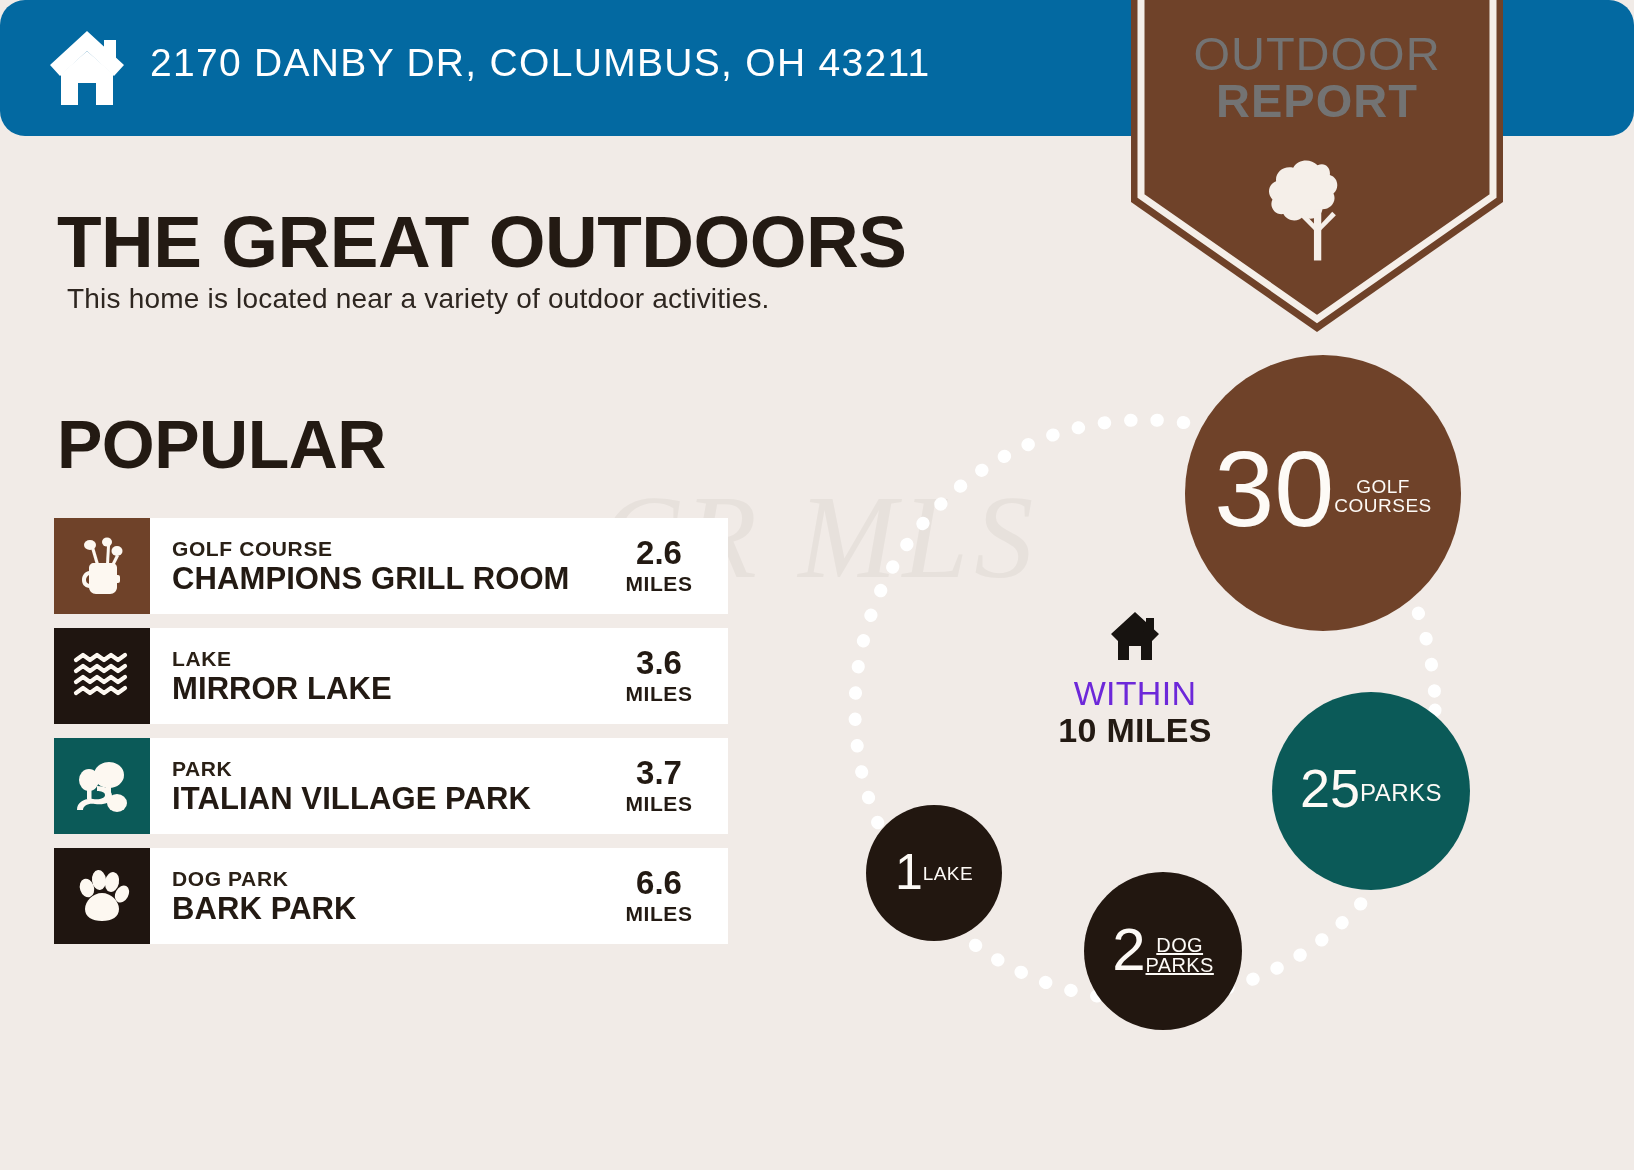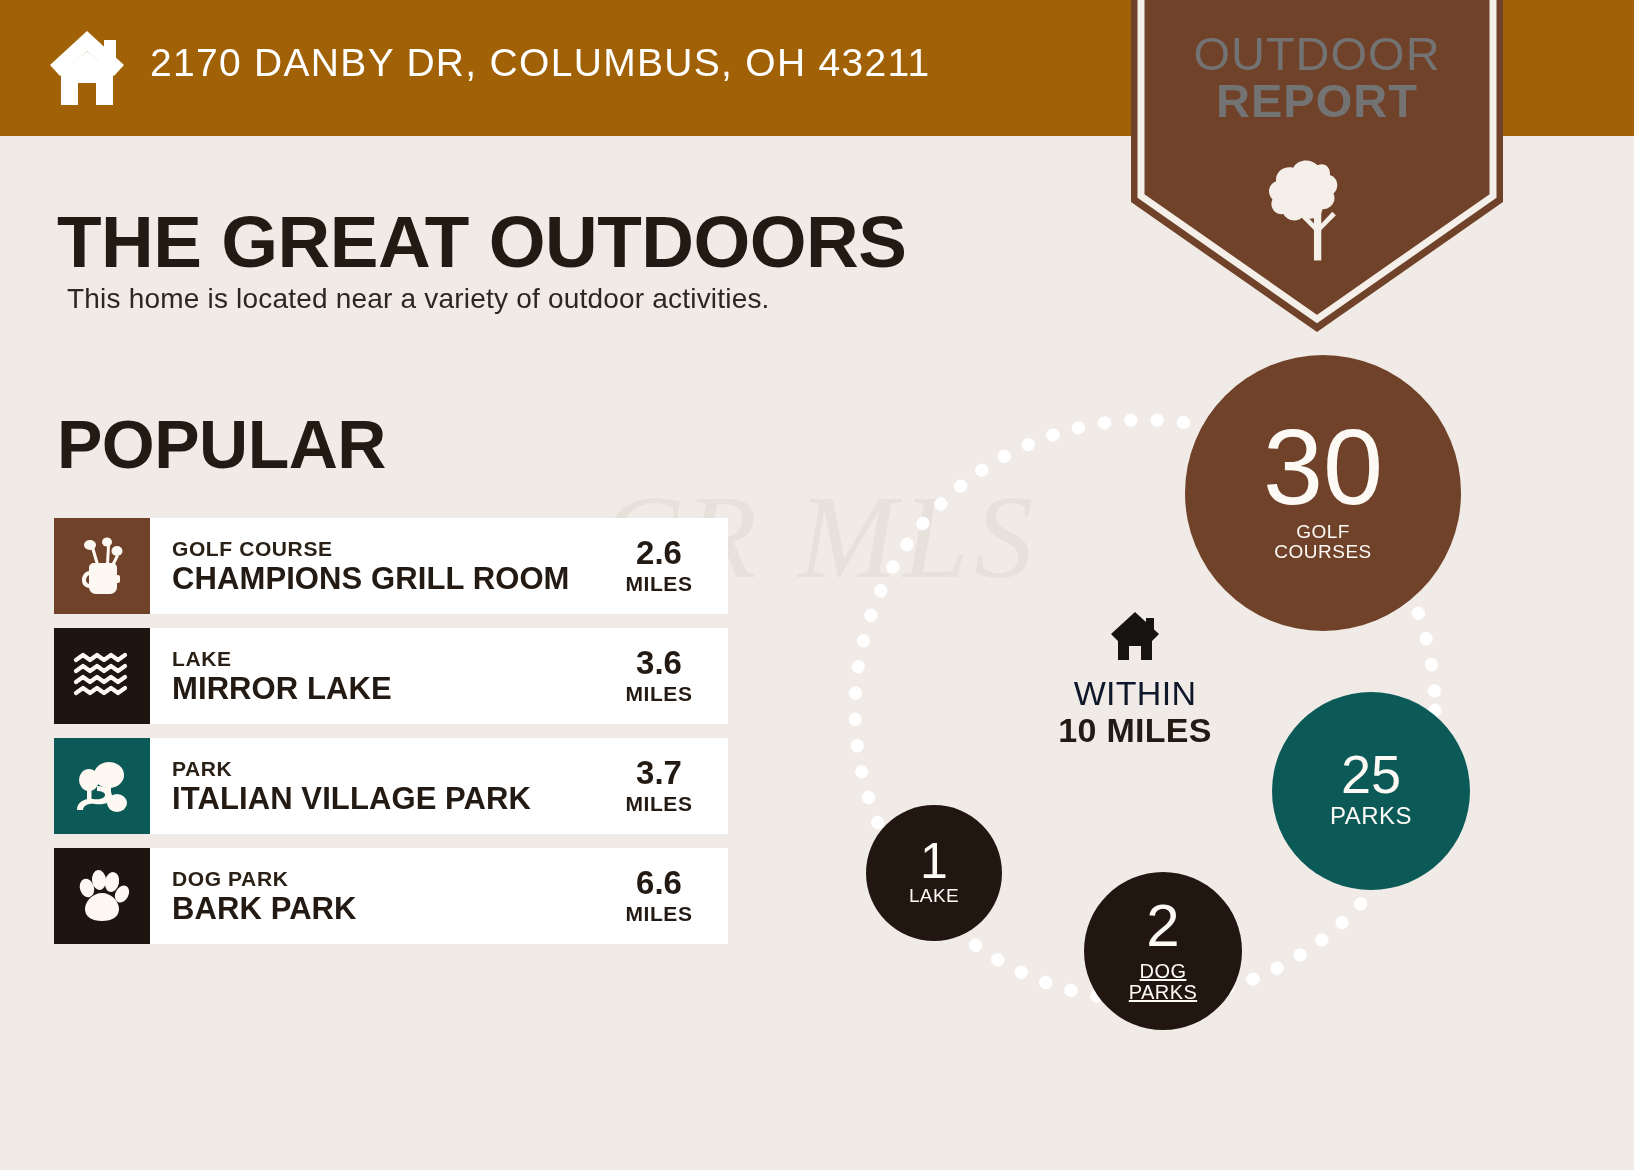--- a/index.html
+++ b/index.html
@@ -22,22 +22,23 @@
     letter-spacing: 6px;
     white-space: nowrap;
     z-index: 1;
     user-select: none;
   }
 
   
   .header-bar {
     position: absolute; left: 0; top: 0;
     width: 1634px; height: 136px;
-    background: #a16207;
+    background: #0369a1;
     z-index: 6;
+    border-radius: 25px;
   }
   .header-house {
     position: absolute; left: 44px; top: 28px;
     width: 86px; height: 80px;
   }
   .header-address {
     position: absolute; left: 150px; top: 41px;
     color: #ffffff;
     font-size: 39px;
     font-weight: 400;
@@ -112,21 +113,21 @@
     padding-right: 20px;
   }
   .row .dist .num { font-size: 33px; font-weight: 700; color: #231a13; line-height: 1.0; }
   .row .dist .unit { font-size: 21px; font-weight: 700; color: #231a13; letter-spacing: 0.6px; margin-top: 3px; }
 
   
   .diagram { position: absolute; left: 0; top: 0; width: 1634px; height: 1170px; z-index: 2; }
 
   .bubble {
     position: absolute; border-radius: 50%;
-    display: flex; flex-direction: column;
+    display: flex; flex-direction: row;
     align-items: center; justify-content: center;
     z-index: 5; color: #fdfaf6; text-align: center;
   }
   .bubble .big { font-weight: 400; line-height: 0.92; }
   .bubble .lbl { font-weight: 400; line-height: 1.02; }
 
   #bub-golf { left: 1185px; top: 355px; width: 276px; height: 276px; background: #6f4229; }
   #bub-golf .big { font-size: 108px; margin-top: -8px; }
   #bub-golf .lbl { font-size: 19px; margin-top: 6px; letter-spacing: 0.5px; }
 
@@ -140,21 +141,21 @@
 
   #bub-lake { left: 866px; top: 805px; width: 136px; height: 136px; background: #221710; }
   #bub-lake .big { font-size: 50px; margin-top: -2px; }
   #bub-lake .lbl { font-size: 19px; margin-top: 2px; letter-spacing: 0.4px; }
 
   .center-node {
     position: absolute; left: 1020px; top: 610px; width: 230px;
     z-index: 5; text-align: center;
   }
   .center-node .hicon { width: 56px; height: 52px; margin: 0 auto 14px auto; display: block; }
-  .center-node .c1 { font-size: 34px; font-weight: 400; color: #0f172a; line-height: 1.05; letter-spacing: 0.3px; }
+  .center-node .c1 { font-size: 34px; font-weight: 400; color: #6d28d9; line-height: 1.05; letter-spacing: 0.3px; }
   .center-node .c2 { font-size: 34px; font-weight: 700; color: #231a13; line-height: 1.1; letter-spacing: 0.3px; }
 </style>
 </head>
 <body>
 
 <div id="page">
 
   <div class="watermark">CR MLS</div>
 
   <svg class="diagram" viewBox="0 0 1634 1170">

